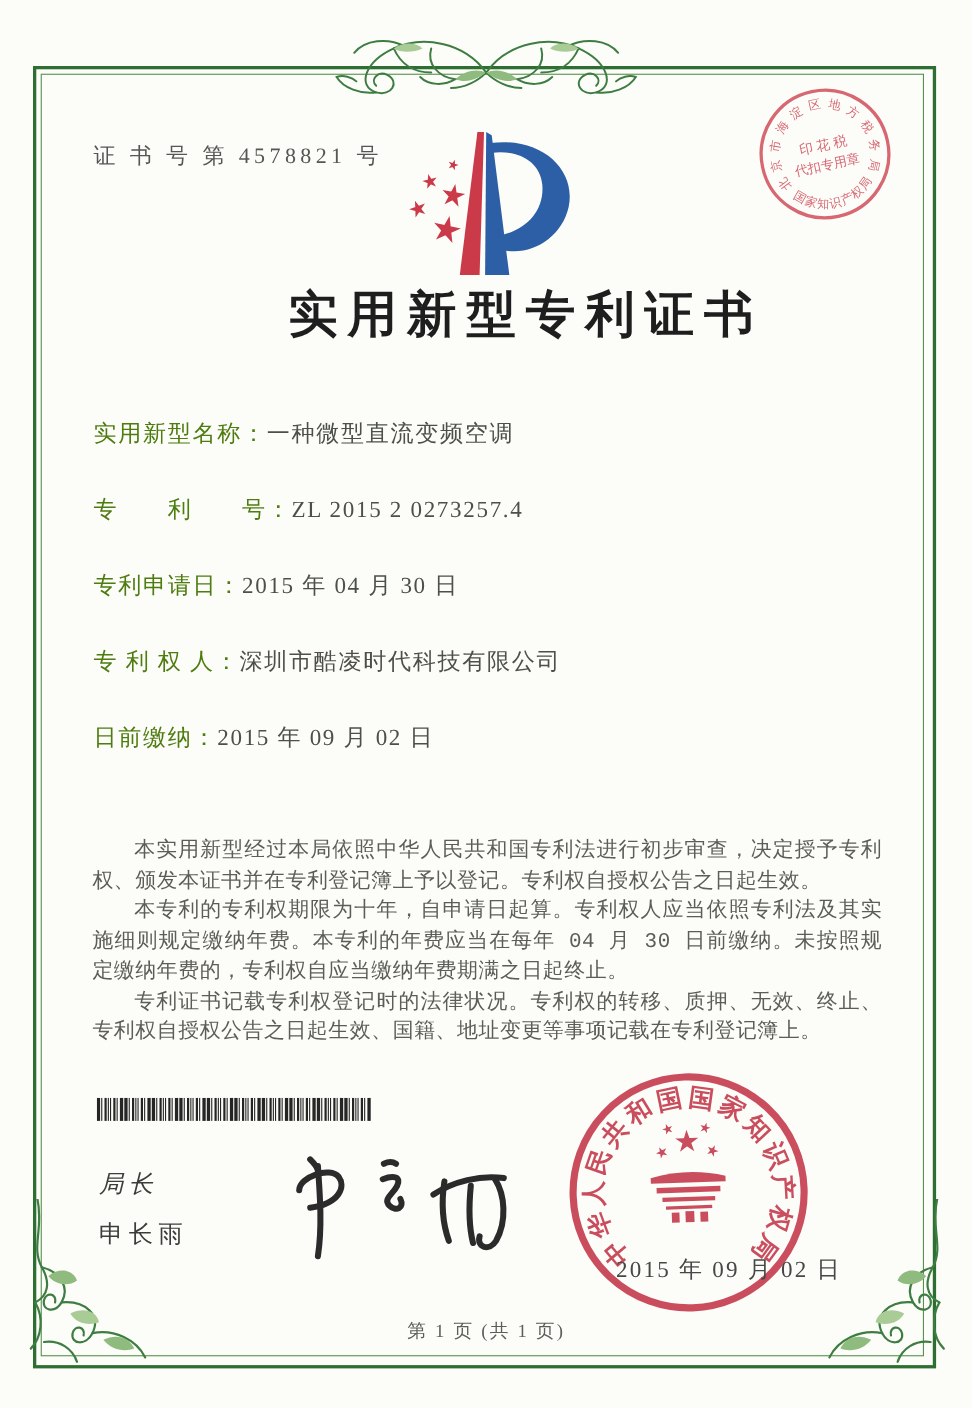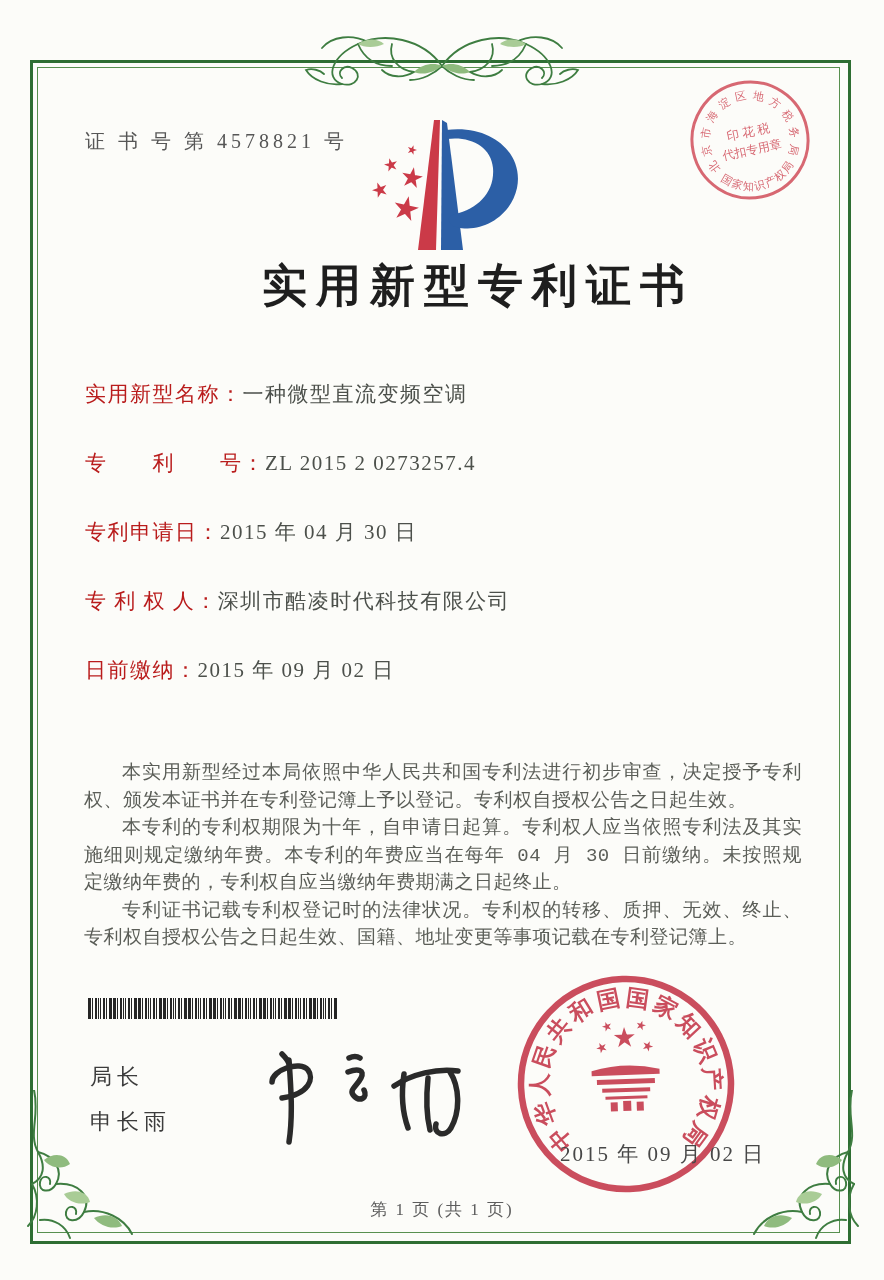--- a/index.html
+++ b/index.html
@@ -21,30 +21,30 @@
   .cert-no{position:absolute;left:85px;top:128px;font-size:20px;letter-spacing:4px;
     color:#565656;}
   .logo{position:absolute;left:344px;top:110px;}
   .tax-seal{position:absolute;left:686px;top:76px;transform:rotate(-12deg);opacity:.88;}
   .doc-title{position:absolute;left:0;top:256px;width:100%;text-align:center;
     font-size:45px;font-weight:bold;letter-spacing:9px;color:#1e1e1e;margin-left:36px;}
   
   .fields{position:absolute;left:85px;top:380px;width:716px;}
   .field-row{height:24px;margin-bottom:45px;font-size:21px;color:#4f5350;
     letter-spacing:1.5px;white-space:nowrap;}
-  .field-row .lab{color:#b91c1c;}
+  .field-row .lab{color:#4d7c0f;}
   .field-row .val{color:#4c504b;}
   
   .body-text{position:absolute;left:84px;top:760px;width:718px;font-size:19px;
     line-height:27.5px;color:#5b5e58;letter-spacing:.5px;text-align:justify;}
   .body-text p{margin:0;text-indent:2em;font-family:Liberation Mono, monospace;}
   
   .barcode{position:absolute;left:88px;top:998px;}
   .sig-block{position:absolute;left:90px;top:1062px;font-size:22px;color:#3c3c3c;}
-  .sig-post{letter-spacing:5px;}
+  .sig-post{letter-spacing:5px;font-style:italic;}
   .sig-name{margin-top:15px;letter-spacing:5px;}
   .handwriting{position:absolute;left:252px;top:1016px;}
   .main-seal{position:absolute;left:508px;top:966px;opacity:.9;transform:rotate(-2deg);}
   .seal-date{position:absolute;left:560px;top:1140px;font-size:21px;color:#474747;
     letter-spacing:2px;z-index:5;}
   .page-footer{position:absolute;left:0;top:1198px;width:100%;text-align:center;
     font-size:17px;color:#5d5d5d;letter-spacing:2px;}
   svg text{font-family:"Liberation Serif","DejaVu Serif",serif;}
 </style>
 </head>

